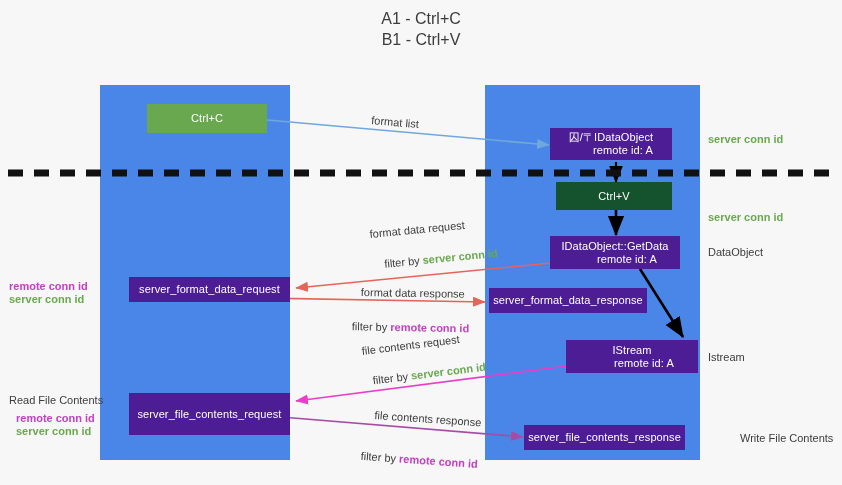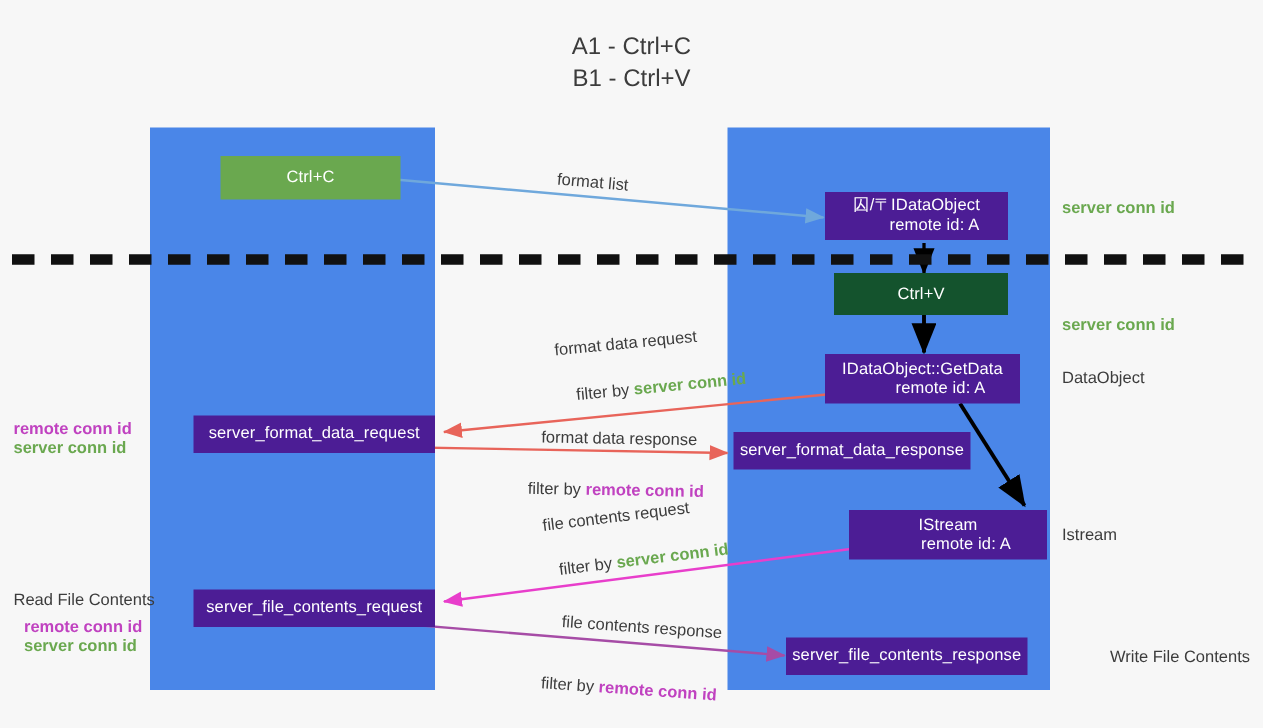--- a/index.html
+++ b/index.html
@@ -16,21 +16,20 @@
   .abs{position:absolute;}
 
   
   .title{
     left:0;right:0;top:8px;
     text-align:center;
     font-size:16px;
     line-height:21px;
     color:#3c3c3c;
     white-space:pre;
-    margin-top:13px;
   }
 
   
   .lane-head{
     text-align:center;
     font-size:11.5px;
     line-height:14px;
     color:#58595b;
     white-space:pre;
   }
@@ -162,21 +161,21 @@
   </div>
 
   <div class="abs box orange" style="left:129px;top:277px;width:161px;height:25px;">
     <div>server_format_data_request</div>
   </div>
 
   <div class="abs box orange" style="left:489px;top:288px;width:158px;height:25px;">
     <div>server_format_data_response</div>
   </div>
 
-  <div class="abs box orange" style="left:129px;top:393px;width:161px;height:25px;">
+  <div class="abs box orange" style="left:129px;top:393px;width:161px;height:42px;">
     <div>server_file_contents_request</div>
   </div>
 
   <div class="abs box orange" style="left:524px;top:425px;width:161px;height:25px;">
     <div>server_file_contents_response</div>
   </div>
 
   <div class="abs elabel" style="left:372px;top:113px;transform:rotate(5deg);">format list</div>
 
   <div class="abs elabel" style="left:369px;top:227px;transform:rotate(-5.5deg);">format data request</div>

